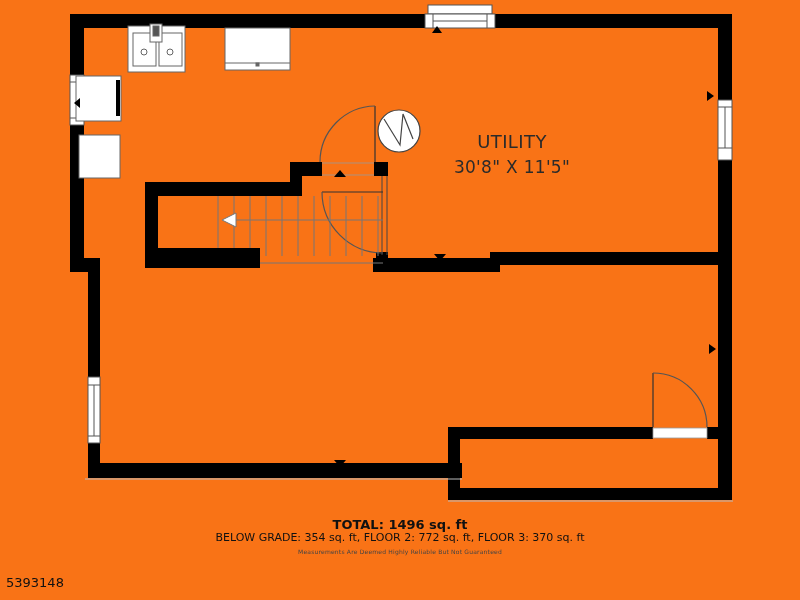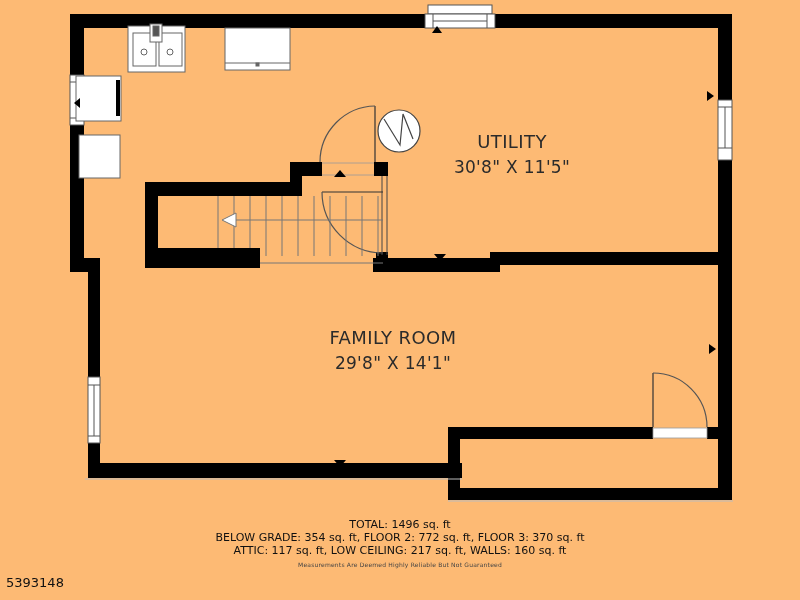--- a/index.html
+++ b/index.html
@@ -1,36 +1,36 @@
 <!DOCTYPE html>
 <html><head>
 <meta charset="utf-8">
 <style>
   html,body{margin:0;padding:0;background:#fff;}
   .canvas{
     position:relative;
     width:800px;height:600px;
-    background:#fdba74;
+    background:#f97316;
     font-family:"DejaVu Sans","Liberation Sans",sans-serif;
     overflow:hidden;
   }
   .plan-svg{position:absolute;left:0;top:0;}
   .room-label{
     position:absolute;
     width:220px;
     text-align:center;
     color:#2b2b2b;
   }
   .room-name{font-size:18px;letter-spacing:.4px;}
   .room-dims{font-size:17px;margin-top:5px;letter-spacing:.3px;}
   .summary{
     position:absolute;left:0;top:518px;width:800px;
     text-align:center;color:#111;
   }
-  .summary-total{font-size:11px;font-weight:normal;line-height:13px;}
+  .summary-total{font-size:13px;font-weight:bold;line-height:13px;}
   .summary-line{font-size:11px;line-height:13px;}
   .disclaimer{font-size:6px;color:#444;margin-top:4px;letter-spacing:.2px;}
   .listing-id{
     position:absolute;left:6px;top:575px;
     font-size:13px;color:#111;
   }
 </style>
 </head>
 <body>
 
@@ -184,27 +184,22 @@
       <line x1="85" y1="479" x2="462" y2="479"></line>
       <line x1="448" y1="501" x2="733" y2="501"></line>
     </g>
   </svg>
 
   <div class="room-label" style="left:402px;top:131px;">
     <div class="room-name">UTILITY</div>
     <div class="room-dims">30'8" X 11'5"</div>
   </div>
 
-  <div class="room-label" style="left:283px;top:327px;">
-    <div class="room-name">FAMILY ROOM</div>
-    <div class="room-dims">29'8" X 14'1"</div>
-  </div>
 
   <div class="summary">
     <div class="summary-total">TOTAL: 1496 sq. ft</div>
     <div class="summary-line">BELOW GRADE: 354 sq. ft, FLOOR 2: 772 sq. ft, FLOOR 3: 370 sq. ft</div>
-    <div class="summary-line">ATTIC: 117 sq. ft, LOW CEILING: 217 sq. ft, WALLS: 160 sq. ft</div>
     <div class="disclaimer">Measurements Are Deemed Highly Reliable But Not Guaranteed</div>
   </div>
 
   <div class="listing-id">5393148</div>
 
 </div>
 
 </body></html>

